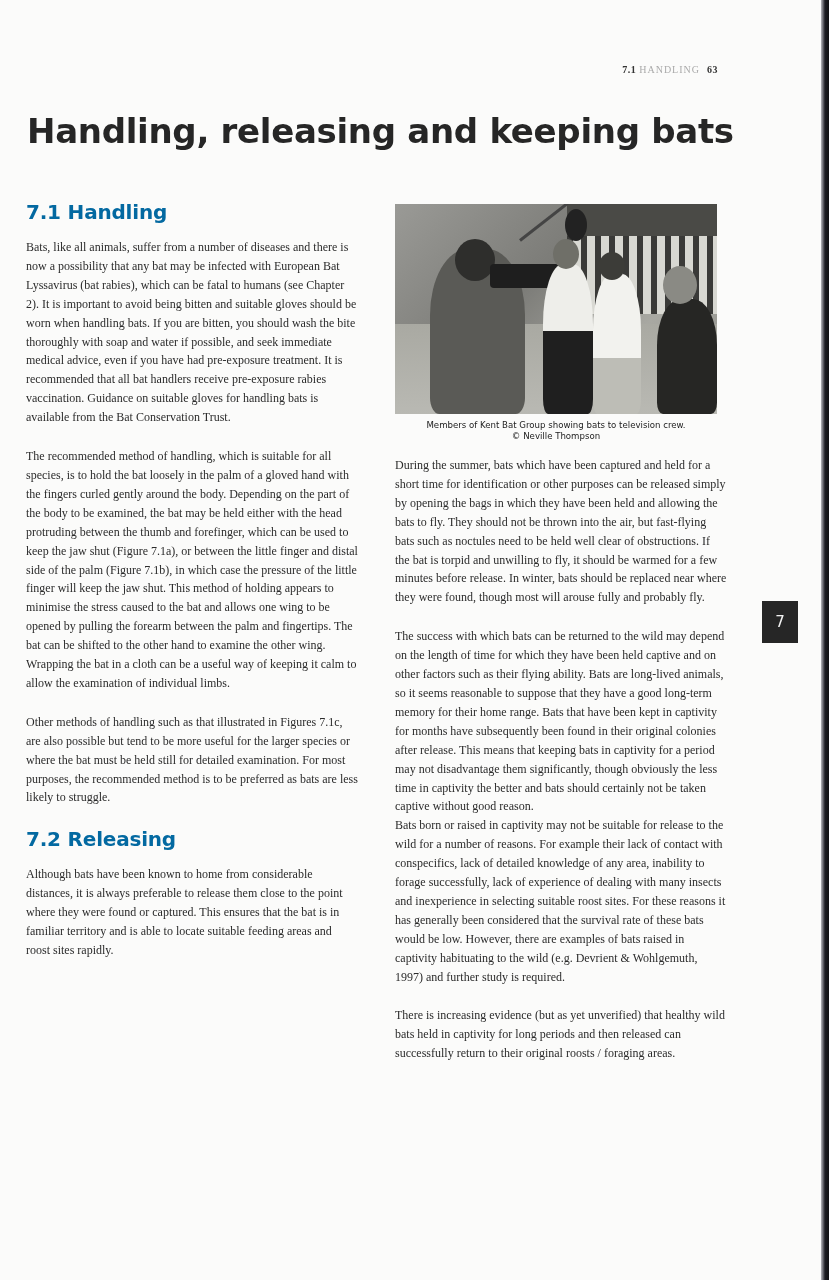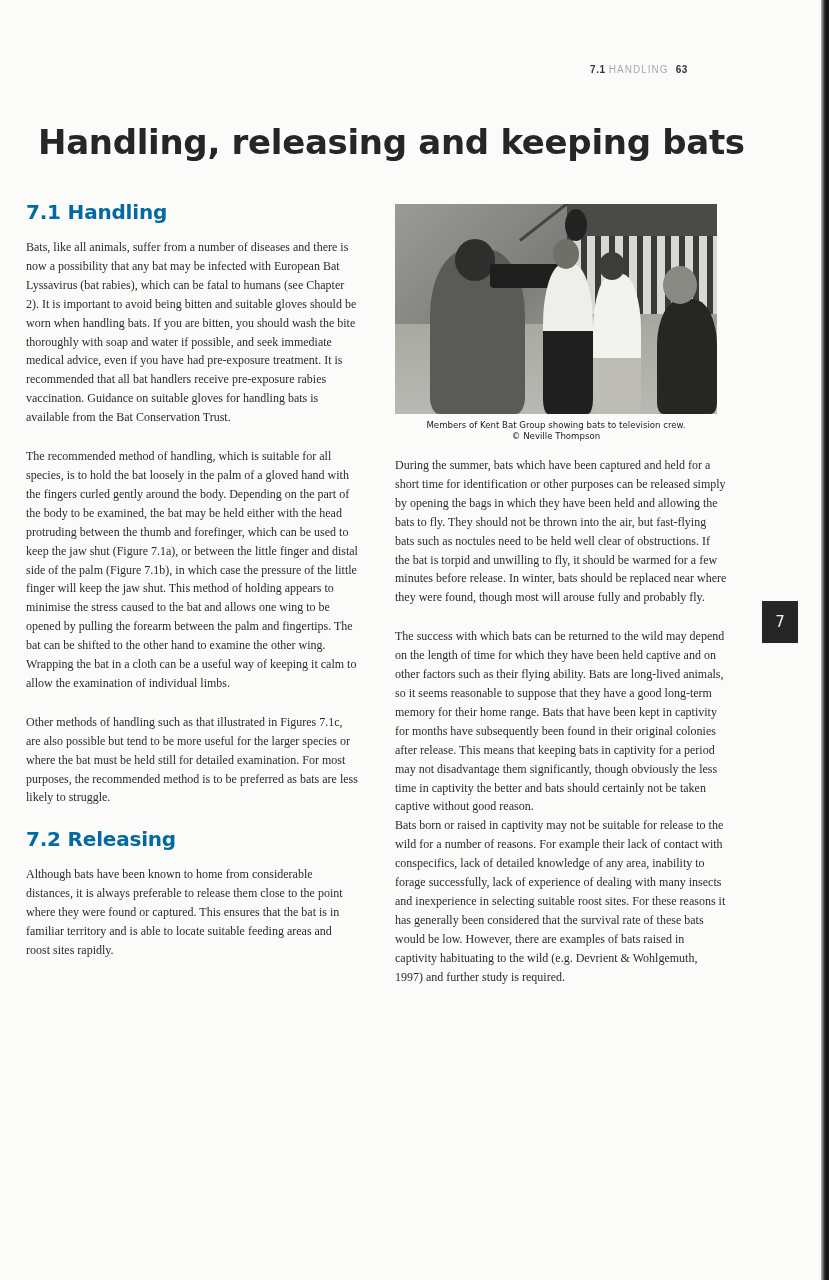--- a/index.html
+++ b/index.html
@@ -7,31 +7,31 @@
     width: 829px; height: 1280px; position: relative; overflow: hidden;
     background: #fbfbfa;
     font-family: "Liberation Serif", serif;
     color: #2a2a2a;
   }
   .page-edge {
     position: absolute; top: 0; right: 0; width: 8px; height: 1280px;
     background: linear-gradient(to right, #b8b8bc 0, #6a6a70 2px, #1d1d22 4px, #111 8px);
   }
   .running-head {
-    position: absolute; top: 64px; left: 560px; width: 158px; text-align: center;
-    font-family: Liberation Sans, sans-serif; font-size: 10px; letter-spacing: 0.5px;
+    position: absolute; top: 64px; left: 560px; width: 158px; text-align: right;
+    font-family: Liberation Serif, serif; font-size: 10px; letter-spacing: 0.5px;
     color: #333;
   }
   .running-head .sec { font-weight: bold; }
   .running-head .name { color: #aaa; font-weight: normal; letter-spacing: 1px; }
   .running-head .num { font-weight: bold; margin-left: 4px; }
   .chapter-title {
     position: absolute; top: 110px; left: 26px;
     font-family: "DejaVu Sans", sans-serif; font-weight: bold; font-size: 34px;
-    color: #262626; letter-spacing: -0.3px; margin: 12px;
+    color: #262626; letter-spacing: -0.3px; margin: 1px;
   }
   .col { position: absolute; width: 332px; }
   .col-left { left: 26px; top: 200px; }
   .col-right { left: 395px; top: 204px; }
   h2.section-heading {
     font-family: "DejaVu Sans", sans-serif; font-weight: bold; font-size: 20px;
     color: #0369a1; margin: 0 0 14px 0; letter-spacing: -0.2px;
   }
   p.body {
     font-size: 12px; line-height: 18.9px; margin: 0 0 20px 0; color: #2b2b2b;
@@ -114,15 +114,16 @@
     <div class="person p4"></div>
     <div class="person p4h"></div>
   </div>
   <div class="caption">
     <div>Members of Kent Bat Group showing bats to television crew.</div>
     <div>© Neville Thompson</div>
   </div>
   <p class="body">During the summer, bats which have been captured and held for a short time for identification or other purposes can be released simply by opening the bags in which they have been held and allowing the bats to fly. They should not be thrown into the air, but fast-flying bats such as noctules need to be held well clear of obstructions. If the bat is torpid and unwilling to fly, it should be warmed for a few minutes before release. In winter, bats should be replaced near where they were found, though most will arouse fully and probably fly.</p>
   <p class="body tight">The success with which bats can be returned to the wild may depend on the length of time for which they have been held captive and on other factors such as their flying ability. Bats are long-lived animals, so it seems reasonable to suppose that they have a good long-term memory for their home range. Bats that have been kept in captivity for months have subsequently been found in their original colonies after release. This means that keeping bats in captivity for a period may not disadvantage them significantly, though obviously the less time in captivity the better and bats should certainly not be taken captive without good reason.</p>
   <p class="body">Bats born or raised in captivity may not be suitable for release to the wild for a number of reasons. For example their lack of contact with conspecifics, lack of detailed knowledge of any area, inability to forage successfully, lack of experience of dealing with many insects and inexperience in selecting suitable roost sites. For these reasons it has generally been considered that the survival rate of these bats would be low. However, there are examples of bats raised in captivity habituating to the wild (e.g. Devrient &amp; Wohlgemuth, 1997) and further study is required.</p>
+  <p class="body">There is increasing evidence (but as yet unverified) that healthy wild bats held in captivity for long periods and then released can successfully return to their original roosts / foraging areas.</p>
 </div>
 
 <div class="thumb-tab">7</div>
 
 </body></html>

